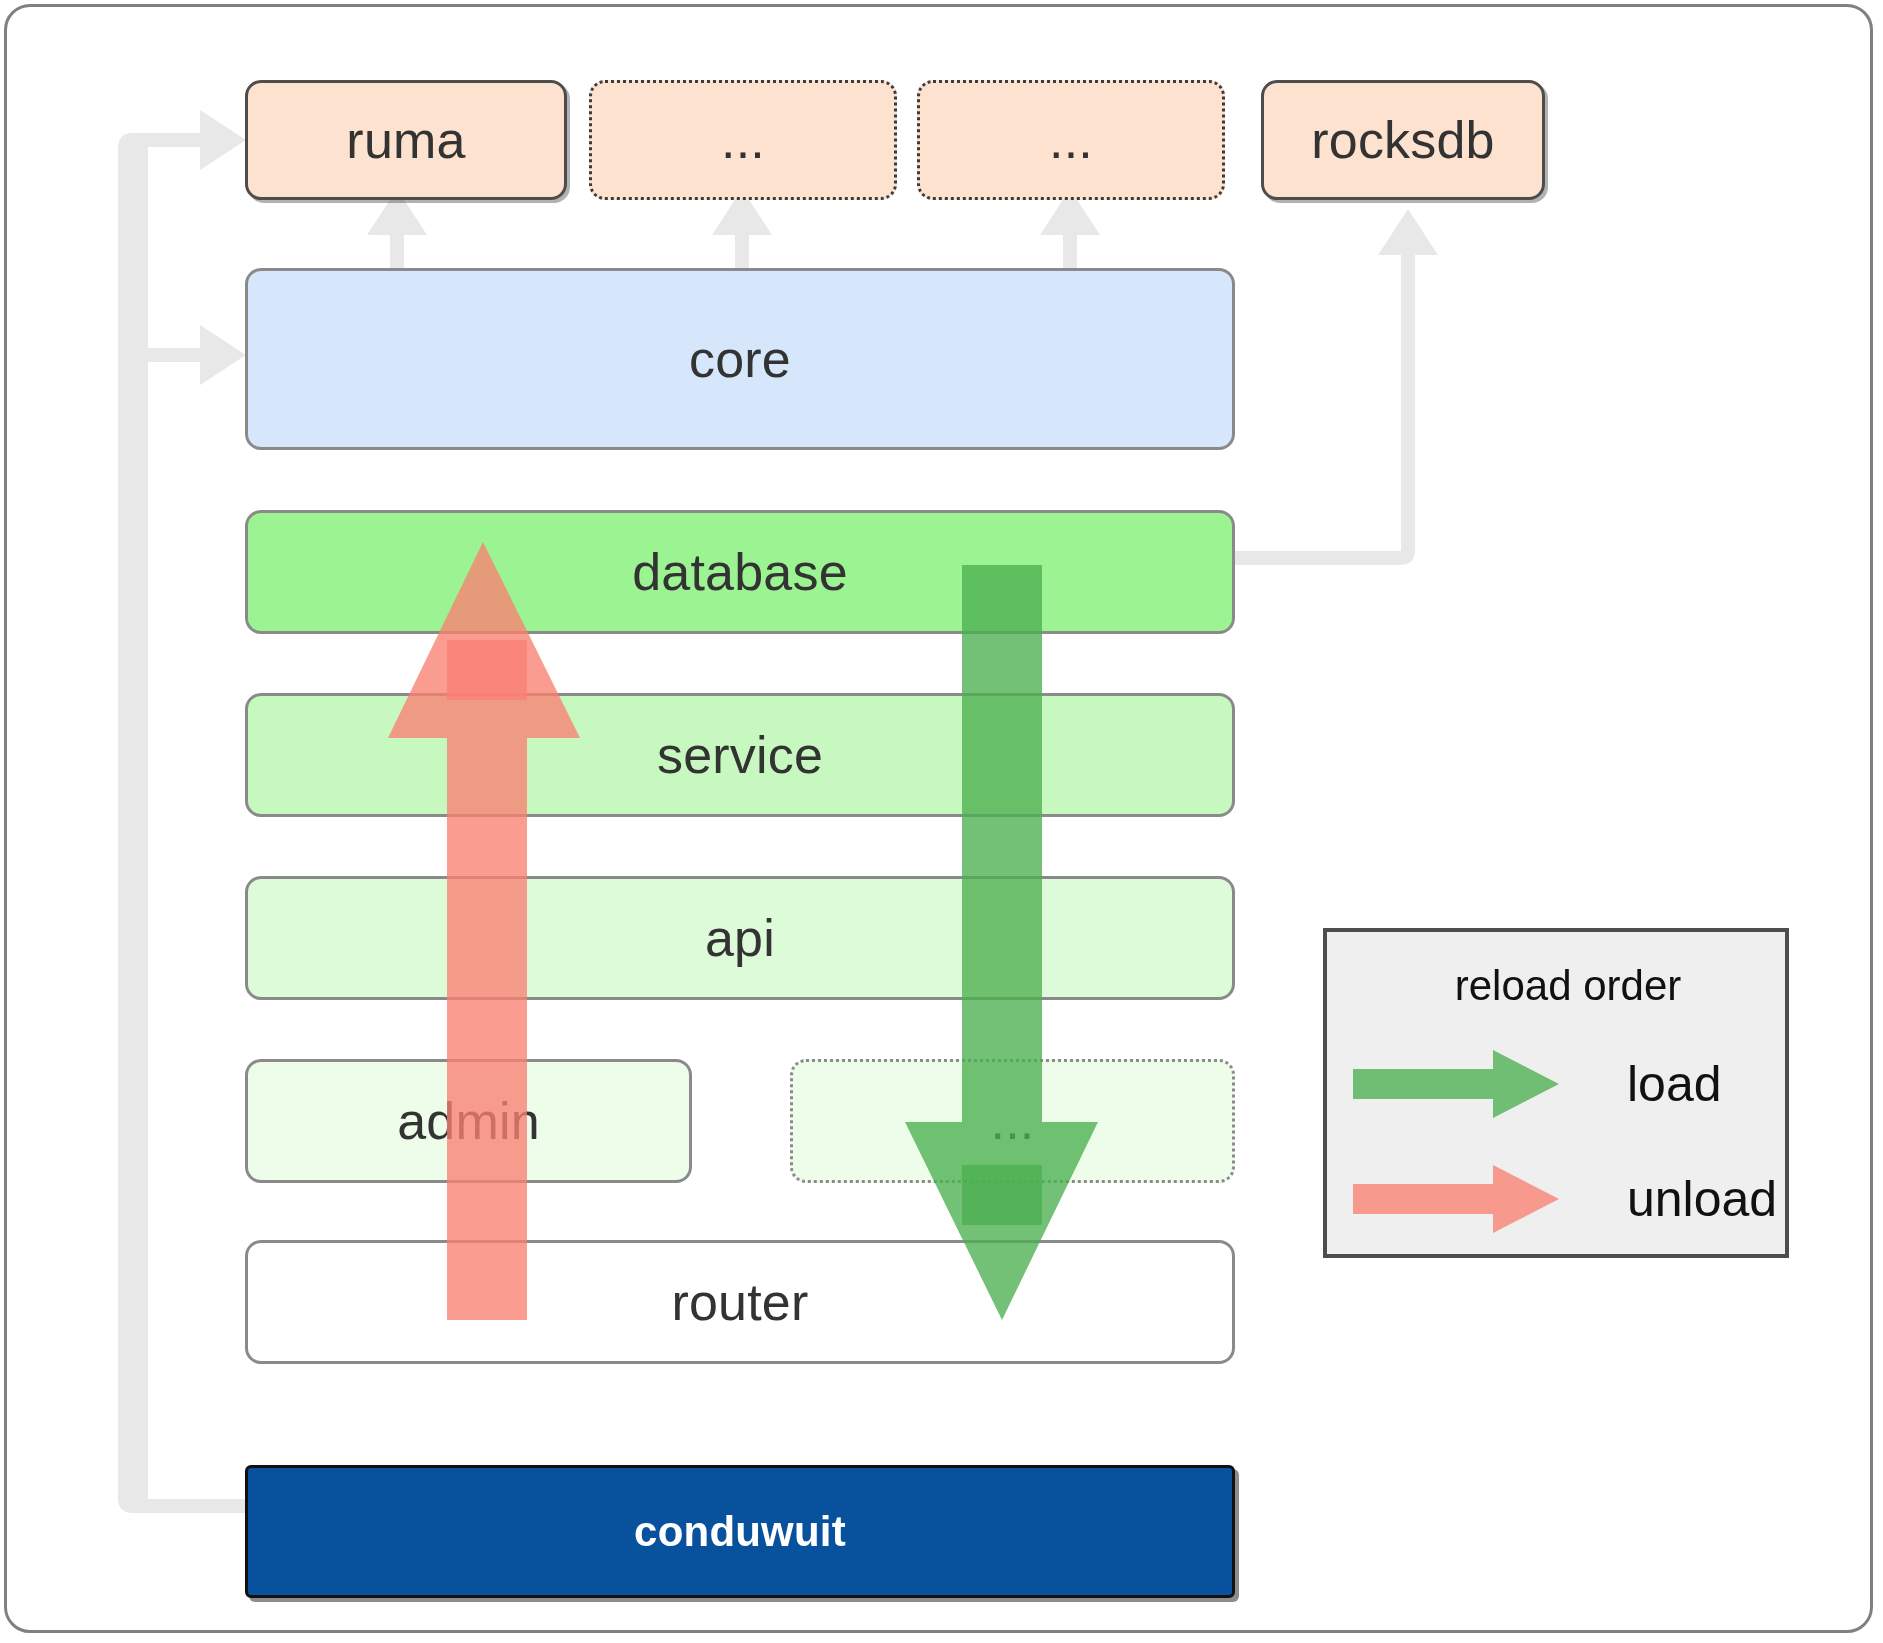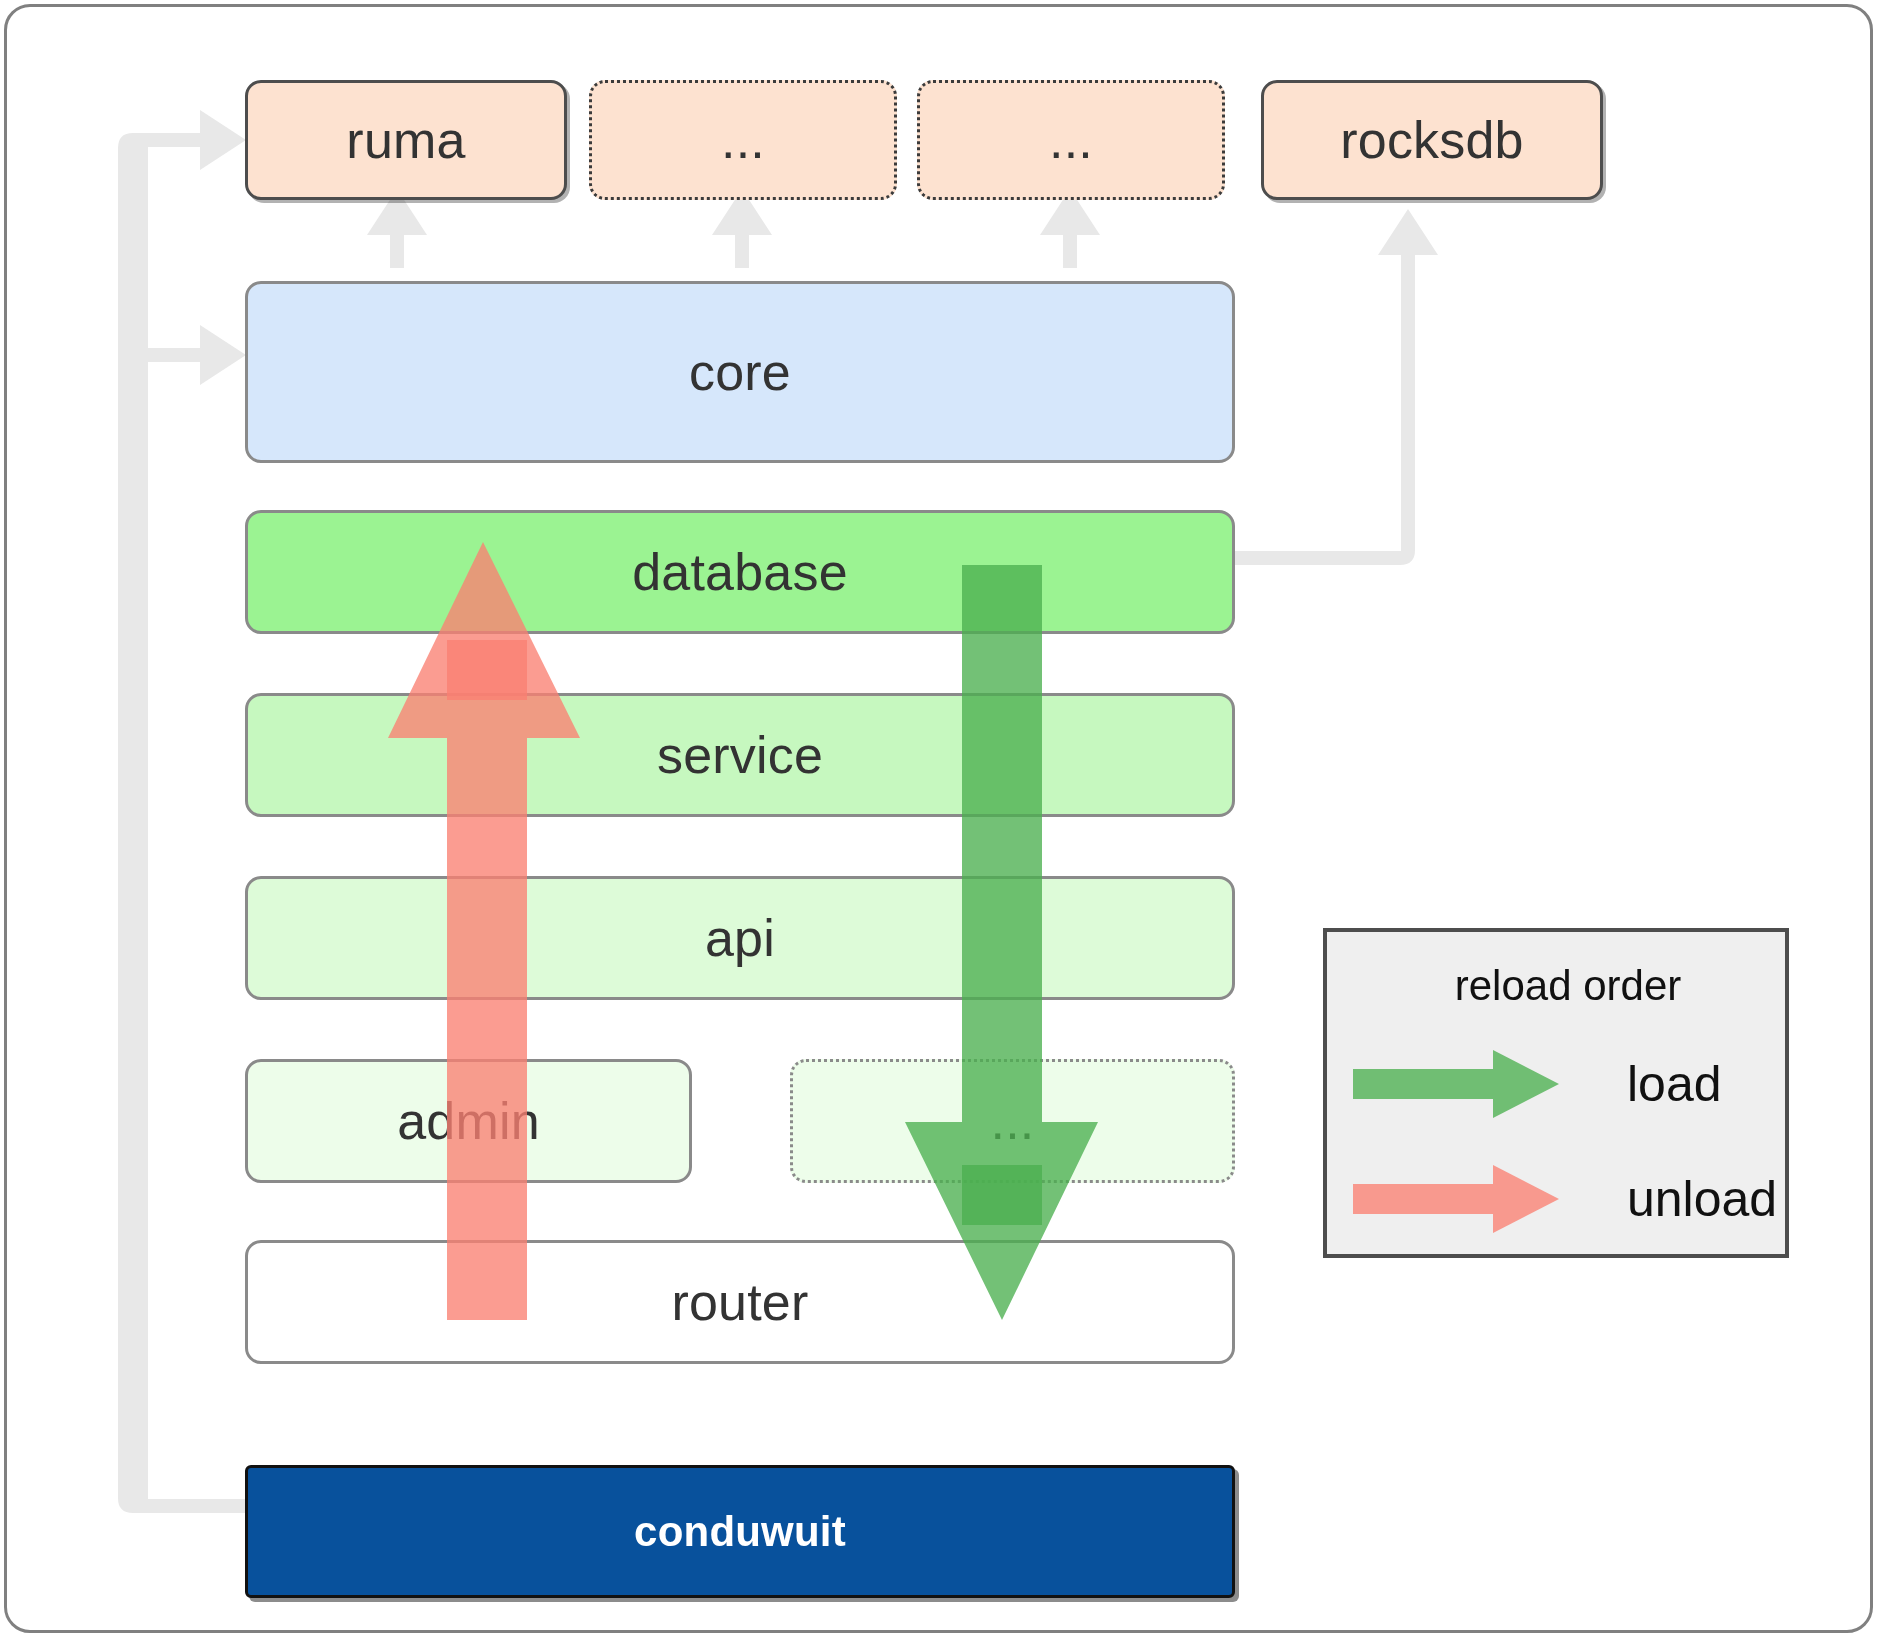--- a/index.html
+++ b/index.html
@@ -146,25 +146,25 @@
 
   <div class="node dep" style="left:245px;top:80px;width:322px;height:120px;">
     <span class="lbl">ruma</span>
   </div>
   <div class="node dep dotted" style="left:589px;top:80px;width:308px;height:120px;">
     <span class="lbl">...</span>
   </div>
   <div class="node dep dotted" style="left:917px;top:80px;width:308px;height:120px;">
     <span class="lbl">...</span>
   </div>
-  <div class="node dep" style="left:1261px;top:80px;width:342px;height:120px;">
+  <div class="node dep" style="left:1261px;top:80px;width:284px;height:120px;">
     <span class="lbl">rocksdb</span>
   </div>
 
-  <div class="node layer" style="left:245px;top:281px;width:990px;height:182px;background:#d6e7fb;">
+  <div class="node layer" style="left:245px;top:268px;width:990px;height:182px;background:#d6e7fb;">
     <span class="lbl">core</span>
   </div>
   <div class="node layer" style="left:245px;top:510px;width:990px;height:124px;background:#9bf392;">
     <span class="lbl">database</span>
   </div>
   <div class="node layer" style="left:245px;top:693px;width:990px;height:124px;background:#c6f8bf;">
     <span class="lbl">service</span>
   </div>
   <div class="node layer" style="left:245px;top:876px;width:990px;height:124px;background:#ddfbd8;">
     <span class="lbl">api</span>

